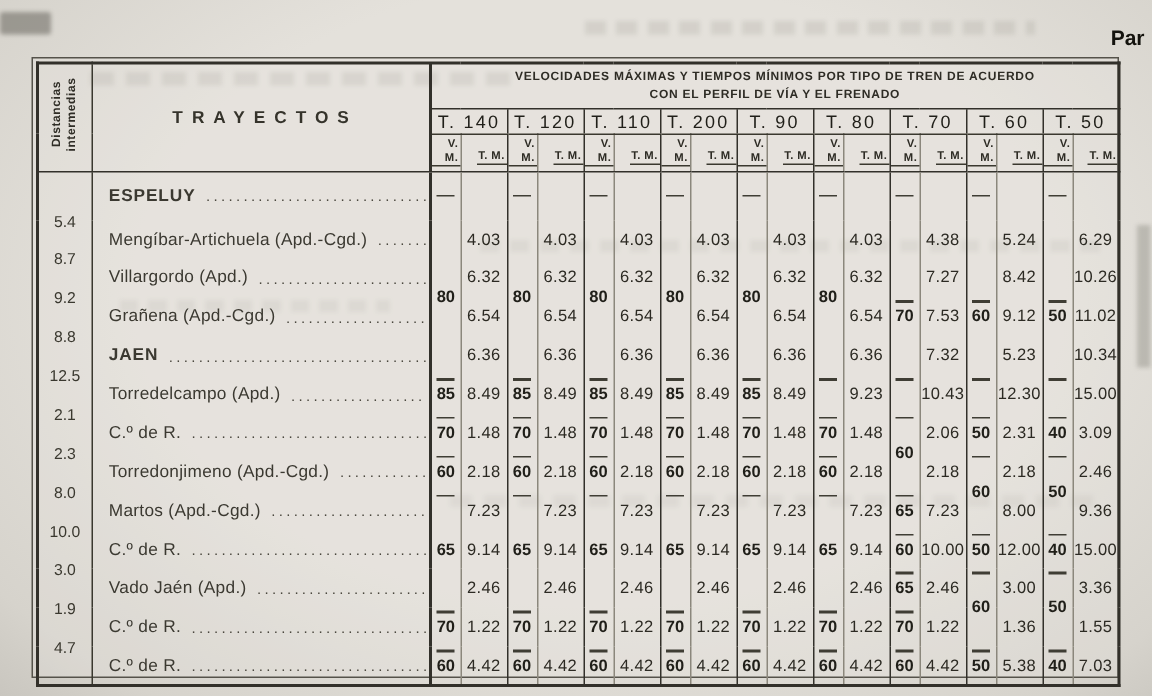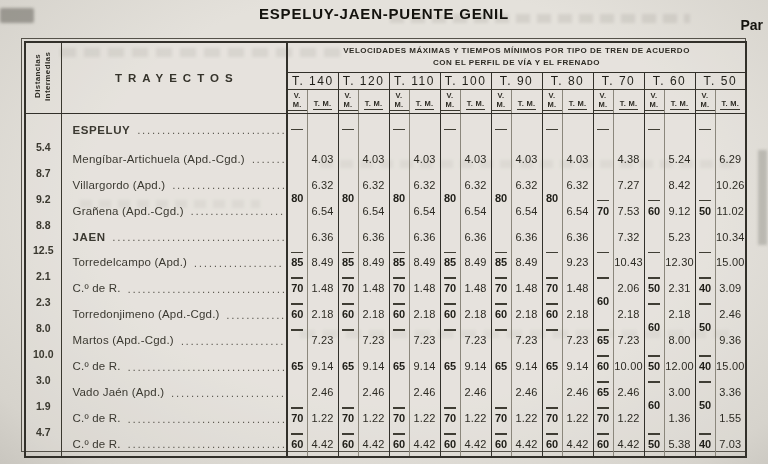--- a/index.html
+++ b/index.html
@@ -50,33 +50,33 @@
     color:#35332b;padding-left:6px;
   }
   .velo-h{
     border-bottom:1.2px solid #32302a;text-align:center;
     font-size:8px;font-weight:bold;letter-spacing:.5px;color:#2e2c25;line-height:1.55;
   }
   .h2 th{
     border-left:1.8px solid #32302a;border-bottom:1.2px solid #3a382f;
     font-size:12px;font-weight:normal;color:#201f19;letter-spacing:1.5px;text-align:center;
   }
-  .h3 th{border-bottom:1.3px solid #32302a;text-align:center;}
+  .h3 th{border-bottom:1.3px solid #32302a;text-align:right;}
   .vm-h{border-left:1.8px solid #32302a;}
   .tm-h{border-left:1px solid #8b877c;margin-top:11px;}
   .h3 th span{
     display:inline-block;font-size:7.5px;font-weight:bold;color:#2e2c25;
     border-bottom:1px solid #3a382f;padding:0 1px 1px;letter-spacing:.3px;
   }
   
   tbody tr{height:25px;margin-left:48px;}
   tbody tr.first{height:31px;}
   .c-dist{
     border-right:1.4px solid #3a382f;text-align:center;
-    font-size:10.5px;color:#3a382f;font-weight:bold;
+    font-size:10.5px;color:#3a382f;
   }
   .c-dist span{display:block;transform:translateY(-12px);}
   .c-name{border-right:2px solid #32302a;overflow:hidden;}
   .nrow{display:flex;align-items:center;padding-left:11px;}
   .nm{font-size:11.5px;color:#3b3931;letter-spacing:.2px;white-space:nowrap;}
   .nm.major{font-weight:bold;letter-spacing:.6px;}
   .dots{
     flex:1;overflow:hidden;white-space:nowrap;font-size:10px;
     letter-spacing:2.2px;color:#4a473e;margin:3px 2px 0 7px;height:12px;
   }
@@ -104,21 +104,20 @@
 
   <div class="smudge" style="left:0;top:8px;width:34px;height:15px;background:rgba(62,60,52,.4);border-radius:2px;"></div>
   <div class="smudge" style="left:60px;top:48px;width:280px;height:9px;background:repeating-linear-gradient(90deg,rgba(108,104,94,.15) 0 16px,transparent 16px 24px);"></div>
   <div class="smudge" style="left:390px;top:14px;width:300px;height:9px;background:repeating-linear-gradient(90deg,rgba(108,104,94,.13) 0 14px,transparent 14px 21px);"></div>
   <div class="smudge" style="left:320px;top:160px;width:420px;height:8px;background:repeating-linear-gradient(90deg,rgba(110,106,96,.10) 0 13px,transparent 13px 20px);"></div>
   <div class="smudge" style="left:80px;top:200px;width:180px;height:8px;background:repeating-linear-gradient(90deg,rgba(110,106,96,.10) 0 12px,transparent 12px 19px);"></div>
   <div class="smudge" style="left:758px;top:150px;width:9px;height:95px;background:rgba(95,92,84,.28);"></div>
   <div class="smudge" style="left:300px;top:330px;width:430px;height:8px;background:repeating-linear-gradient(90deg,rgba(110,106,96,.09) 0 15px,transparent 15px 23px);"></div>
 
   <div class="title-row">
-    <h1 class="page-title">ESPELUY-JAEN-PUENTE GENIL</h1>
     <span class="corner-label">Par</span>
   </div>
 
   <div class="table-wrap">
     <table>
       <colgroup id="cols">
           <col style="width: 36px;">
           <col style="width: 226px;">
           <col style="width: 20px;">
           <col style="width: 31px;">
@@ -147,21 +146,21 @@
           <th class="tray-h" rowspan="3">TRAYECTOS</th>
           <th class="velo-h" colspan="18">
             <div>VELOCIDADES MÁXIMAS Y TIEMPOS MÍNIMOS POR TIPO DE TREN DE ACUERDO</div>
             <div>CON EL PERFIL DE VÍA Y EL FRENADO</div>
           </th>
         </tr>
         <tr class="h2" id="train-row">
             <th class="tcol" colspan="2">T. 140</th>
             <th class="tcol" colspan="2">T. 120</th>
             <th class="tcol" colspan="2">T. 110</th>
-            <th class="tcol" colspan="2">T. 100</th>
+            <th class="tcol" colspan="2">T. 200</th>
             <th class="tcol" colspan="2">T. 90</th>
             <th class="tcol" colspan="2">T. 80</th>
             <th class="tcol" colspan="2">T. 70</th>
             <th class="tcol" colspan="2">T. 60</th>
             <th class="tcol" colspan="2">T. 50</th>
           </tr>
         <tr class="h3" id="subhead-row">
             <th class="vm-h"><span>V. M.</span></th>
             <th class="tm-h"><span>T. M.</span></th>
             <th class="vm-h"><span>V. M.</span></th>

